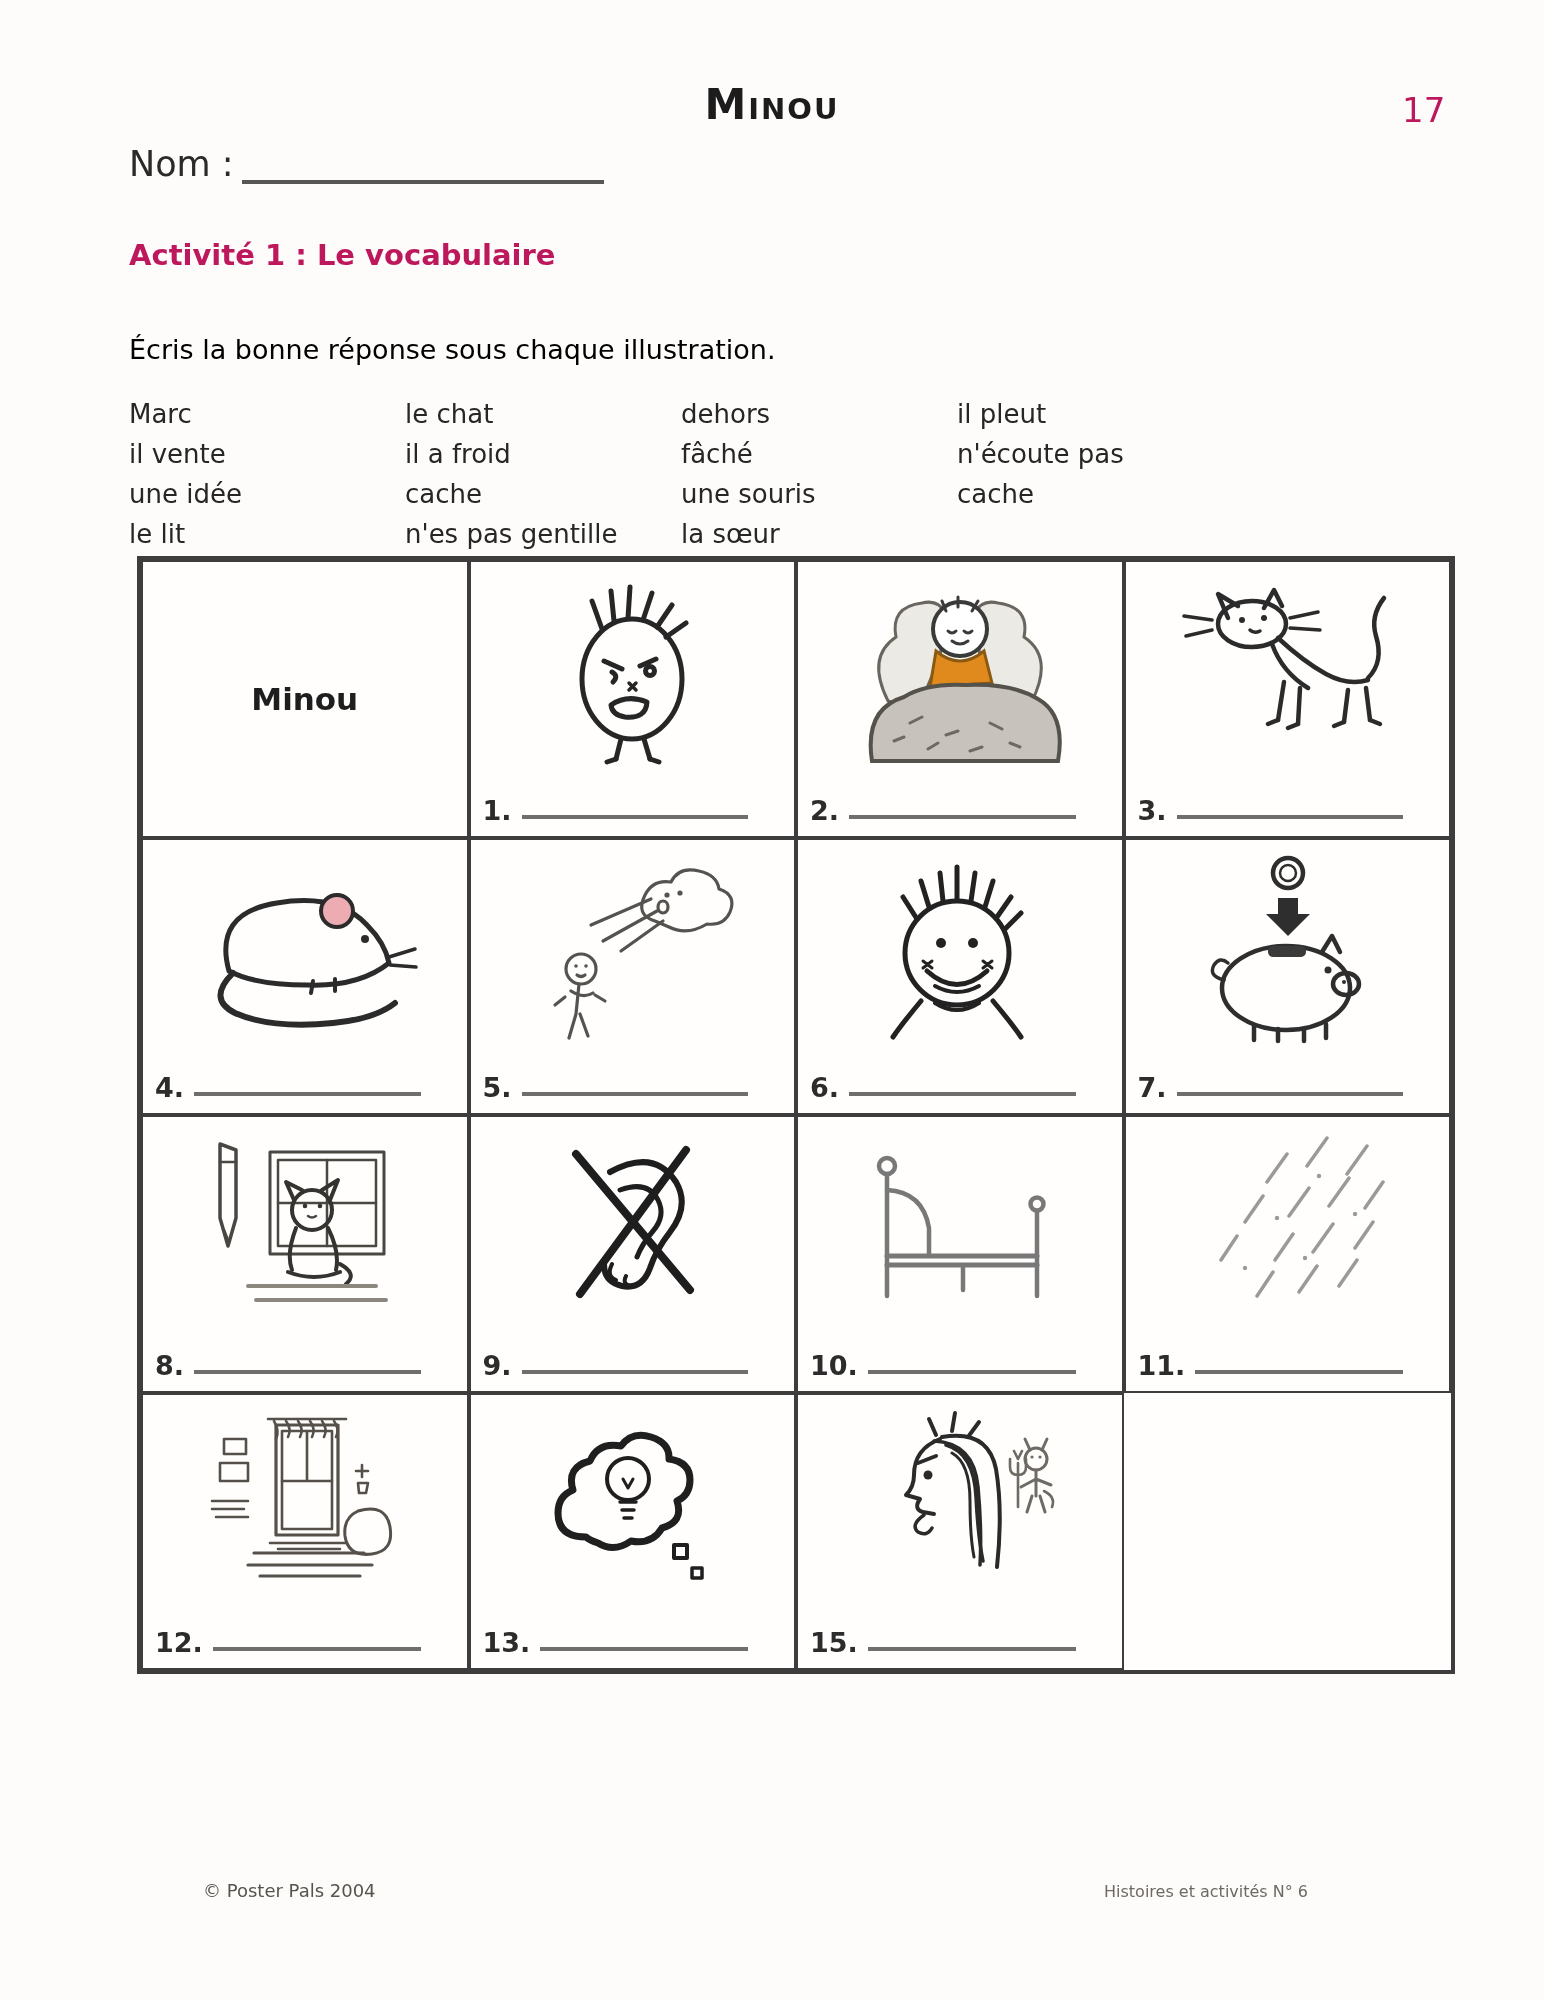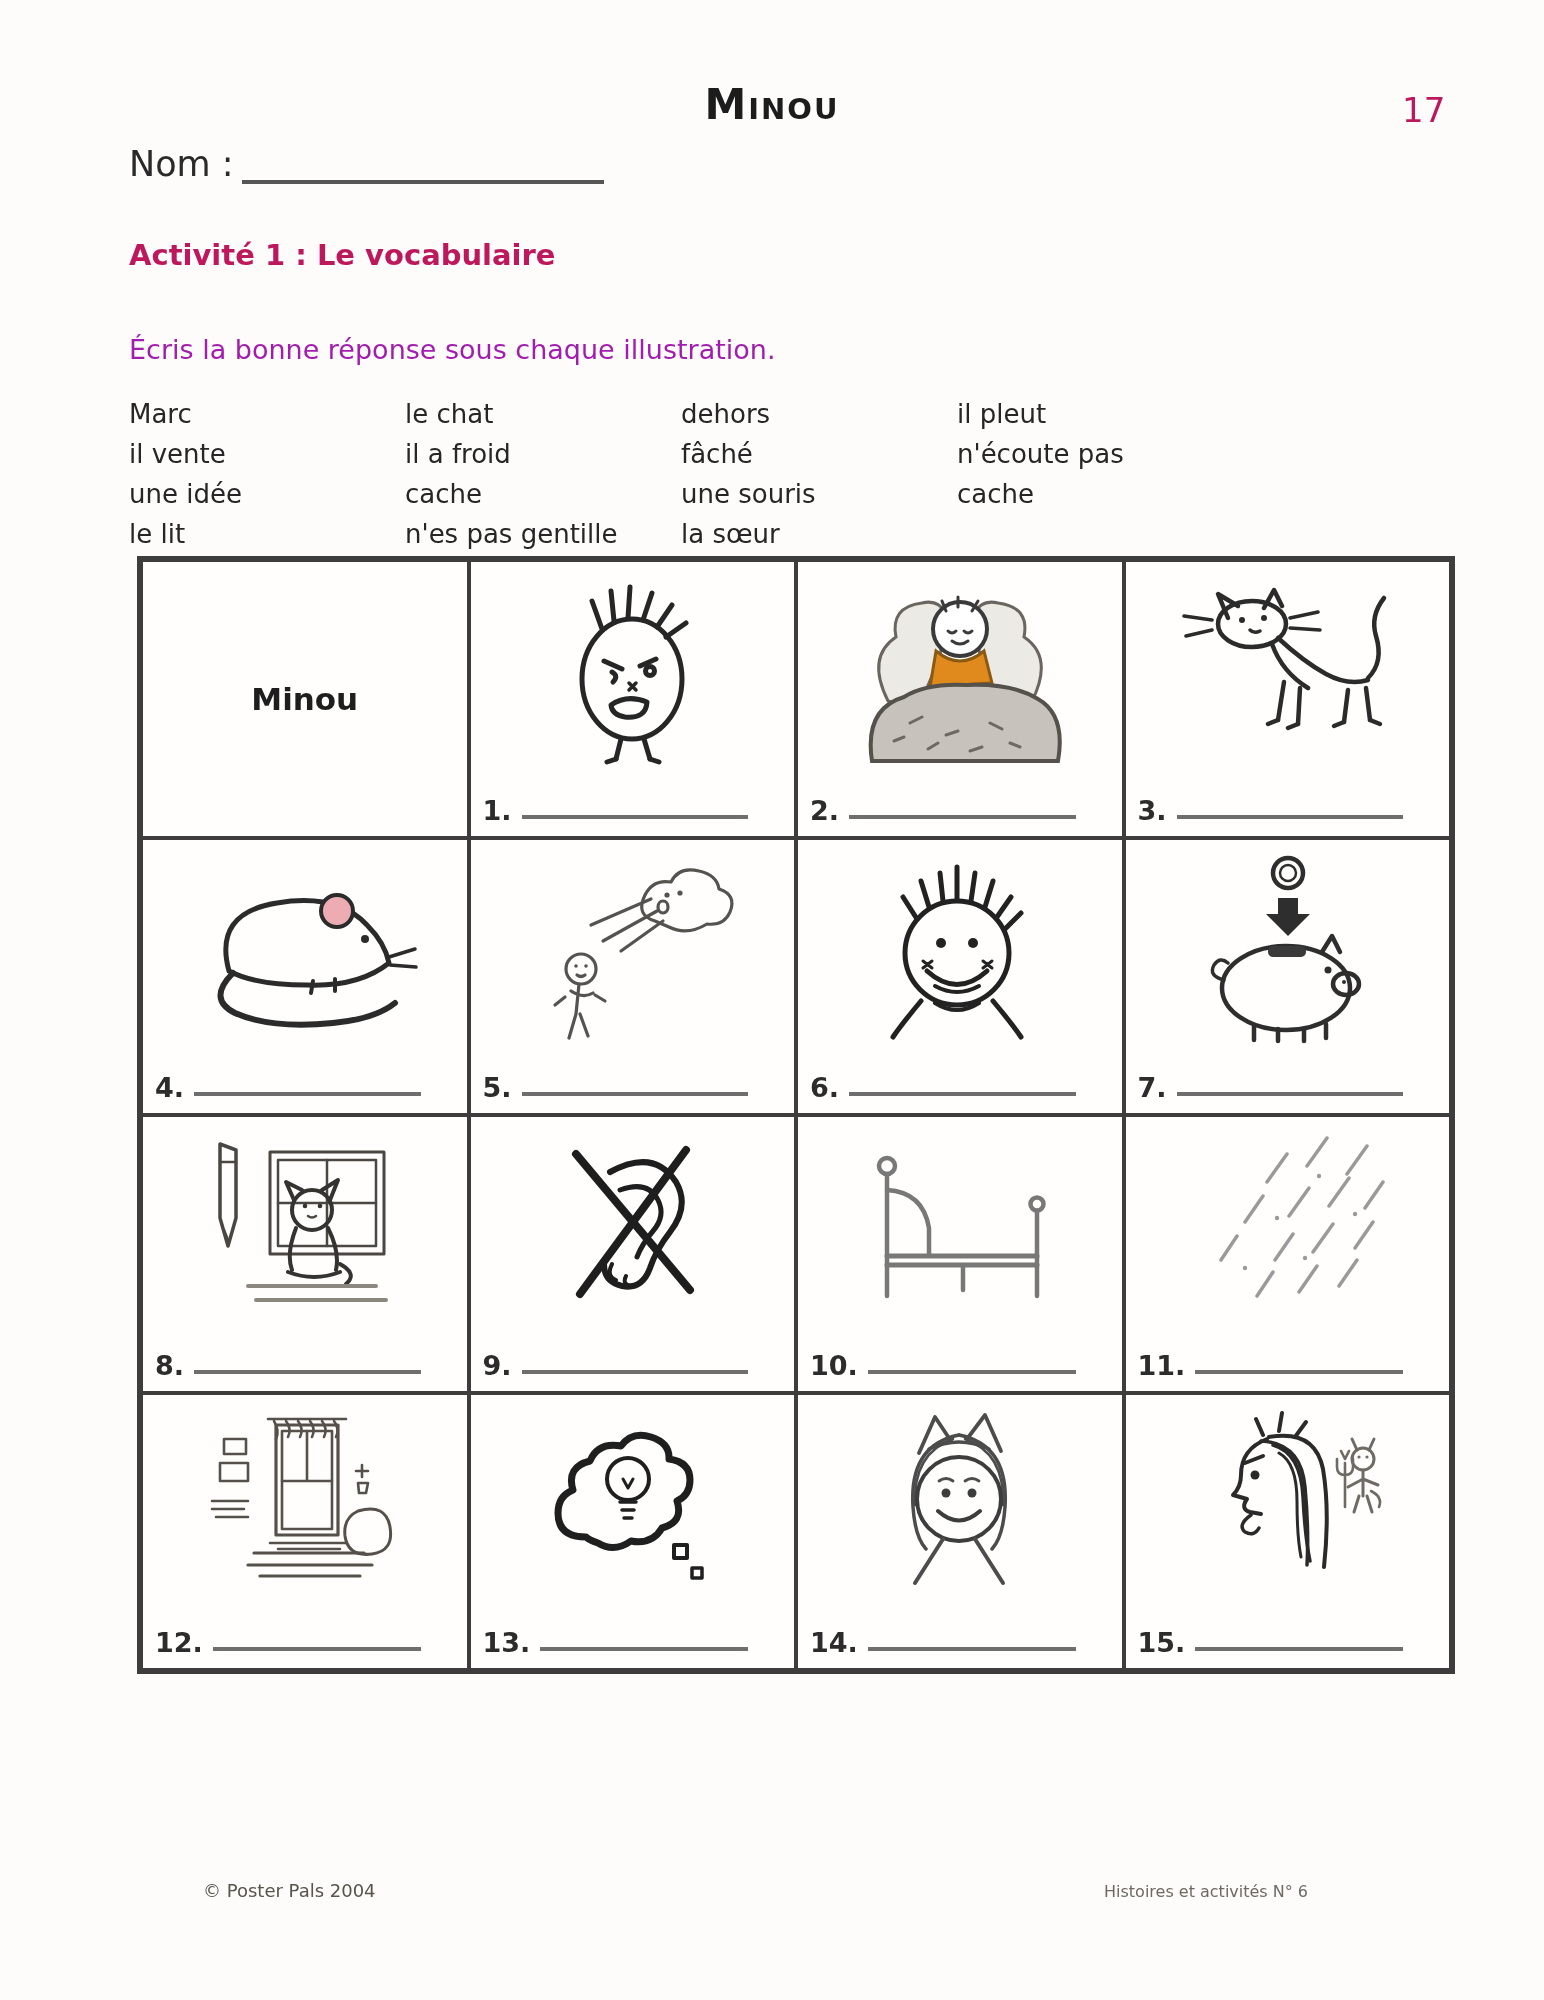--- a/index.html
+++ b/index.html
@@ -12,21 +12,21 @@
   .abs{position:absolute;}
   
   .title{
     left:0;right:0;top:80px;text-align:center;
     font-variant:small-caps;font-weight:bold;font-size:42px;letter-spacing:2px;color:#1c1c1c;
   }
   .pagenum{top:90px;left:1402px;font-size:34px;font-weight:normal;color:#be185d;}
   .nom-row{top:144px;left:129px;font-size:35px;color:#2a2a2a;display:flex;align-items:flex-end;}
   .nom-line{display:inline-block;width:362px;border-bottom:4px solid #565656;margin-left:8px;height:30px;}
   .activity{top:238px;left:129px;font-size:29px;font-weight:bold;color:#be185d;}
-  .instruction{top:334px;left:129px;font-size:27px;color:#a21caf;}
+  .instruction{top:334px;left:129px;font-size:27px;color:#000000;}
   
   .wordbank{
     top:394px;left:129px;width:1120px;
     display:grid;grid-template-columns:276px 276px 276px auto;
     font-size:26px;line-height:40px;color:#262626;
   }
   
   .vocab-grid{
     top:556px;left:137px;width:1310px;height:1110px;
     display:grid;grid-template-columns:repeat(4,1fr);grid-template-rows:repeat(4,1fr);
@@ -353,41 +353,20 @@
         <rect x="152" y="142" width="13" height="13" stroke-width="4"></rect>
         <rect x="170" y="165" width="10" height="10" stroke-width="3.5"></rect>
       </svg>
     </div>
     <div class="blank-row">
       <span class="blank-num">13.</span>
       <span class="blank-line"></span>
     </div>
   </div>
 
-  <div class="cell">
-    <div class="ill">
-      <svg width="210" height="200" viewBox="0 0 210 200" fill="none" stroke="#4c4c4c" stroke-width="3.5" stroke-linecap="round" stroke-linejoin="round">
-        <path d="M104 32 q-50 10 -46 72 q2 30 13 42"></path>
-        <path d="M104 32 q50 10 46 72 q-2 30 -13 42"></path>
-        <path d="M98 36 q-40 14 -38 66 M110 36 q40 14 38 66" stroke-width="2.5"></path>
-        <path d="M64 50 L80 14 L96 38 M112 36 L130 12 L146 48" stroke-width="3.8"></path>
-        <path d="M74 46 q30 -14 60 0"></path>
-        <circle cx="104" cy="96" r="42" stroke-width="4" stroke="#3d3d3d"></circle>
-        <circle cx="91" cy="90" r="4.5" fill="#3d3d3d" stroke="none"></circle>
-        <circle cx="117" cy="90" r="4.5" fill="#3d3d3d" stroke="none"></circle>
-        <path d="M84 78 q7 -5 14 0 M110 78 q7 -5 14 0" stroke-width="2.8"></path>
-        <path d="M83 108 q21 19 42 0" stroke-width="4" stroke="#3d3d3d"></path>
-        <path d="M88 136 L60 180 M120 136 L148 180" stroke-width="4"></path>
-      </svg>
-    </div>
-    <div class="blank-row">
-      <span class="blank-num">14.</span>
-      <span class="blank-line"></span>
-    </div>
-  </div>
 
   <div class="cell">
     <div class="ill">
       <svg width="240" height="200" viewBox="0 0 240 200" fill="none" stroke="#2a2a2a" stroke-width="4" stroke-linecap="round" stroke-linejoin="round">
         <path d="M100 36 q-26 10 -26 36 q0 12 -8 20 l14 4 q-7 10 3 13 l11 2"></path>
         <path d="M84 112 q-14 10 -6 17 q9 5 14 -4" stroke-width="3.5"></path>
         <circle cx="88" cy="72" r="4.5" fill="#2a2a2a" stroke="none"></circle>
         <path d="M78 60 l18 -7"></path>
         <path d="M96 32 l-7 -16 M112 28 l3 -18 M128 34 l11 -15"></path>
         <path d="M102 34 q46 -8 54 32 q7 42 1 98"></path>

